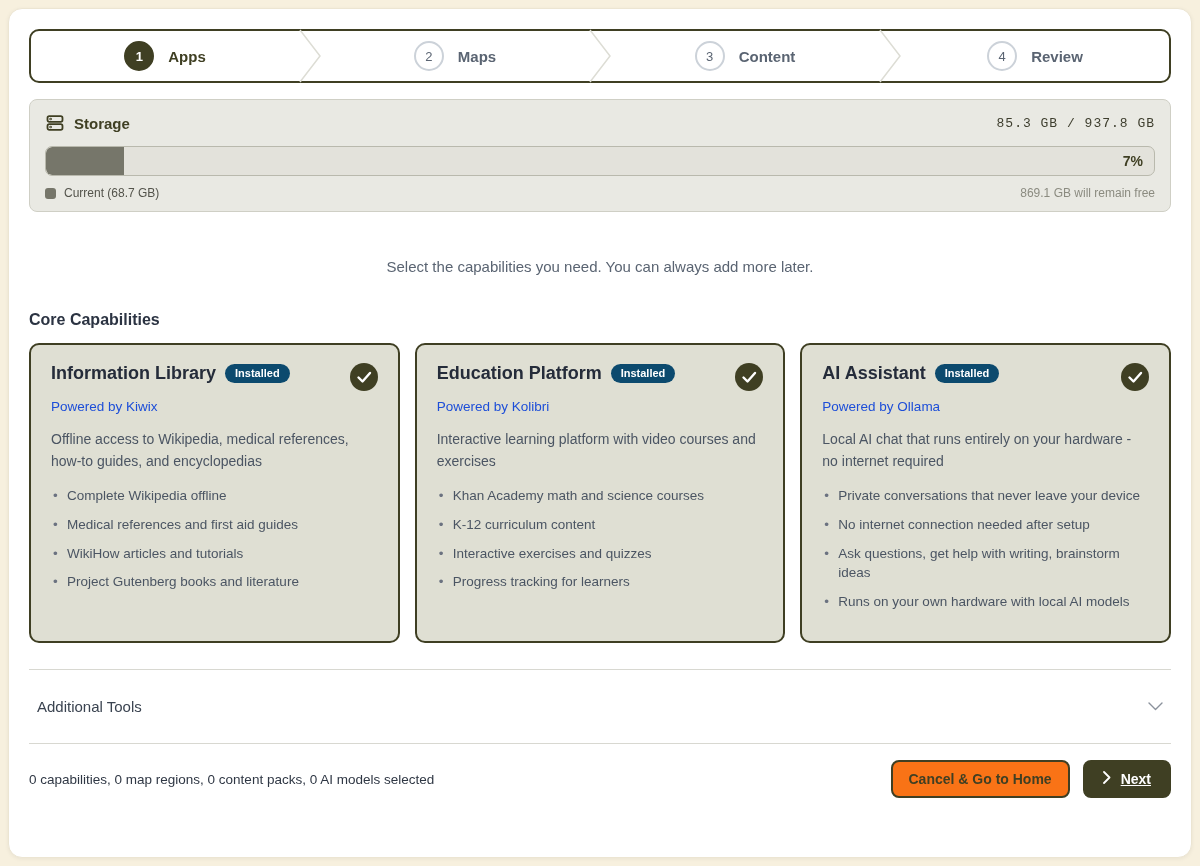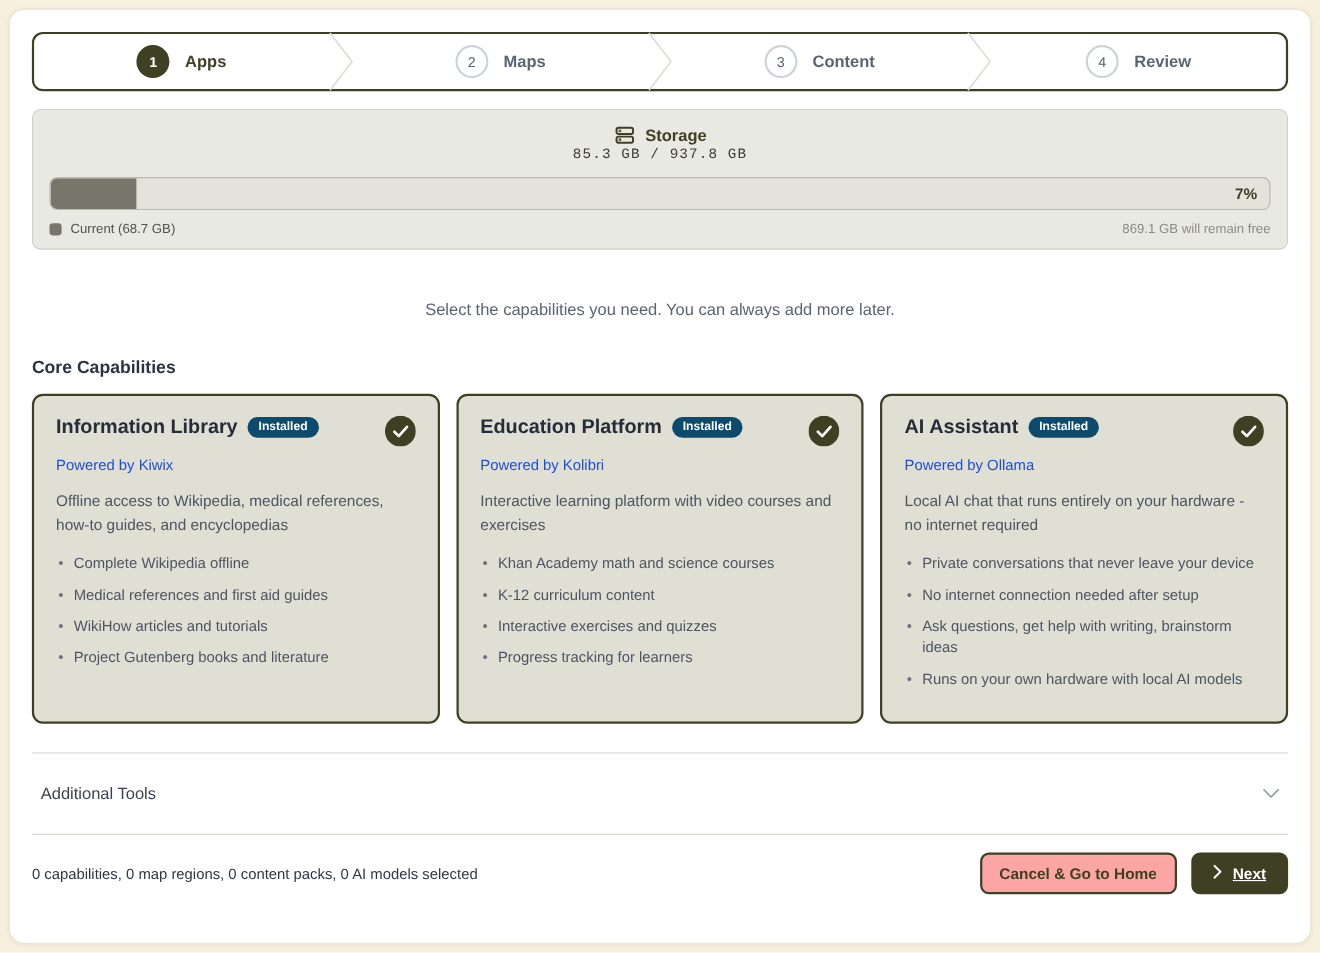--- a/index.html
+++ b/index.html
@@ -43,21 +43,21 @@
   .step.active .step-label { color:#3f3f23; }
   .step-sep { display:flex; align-items:center; }
   
   .storage {
     margin:16px 20px 0;
     background:#e9e9e3;
     border:1px solid #cfcfc5;
     border-radius:8px;
     padding:13px 15px 11px;
   }
-  .storage-head { display:flex; align-items:center; justify-content:space-between;flex-direction:column; }
+  .storage-head { display:flex; align-items:center; justify-content:space-between; }
   .storage-title { display:flex; align-items:center; gap:9px; font-size:15px; font-weight:bold; color:#3f3f23; }
   .storage-usage { font-family:"Liberation Mono", monospace; font-size:13px; color:#3e3e2e; letter-spacing:1px; }
   .progress-track {
     margin-top:13px; height:30px;
     background:#e3e2db;
     border:1px solid #b9b9ad;
     border-radius:7px;
     position:relative; overflow:hidden;
   }
   .progress-fill { height:100%; background:#76766a; border-radius:6px 0 0 6px; }
@@ -115,21 +115,21 @@
   .addl-title { font-size:15px; color:#3a4350; }
   .divider2 { margin:0 20px; border-top:1px solid #d8d8d1; }
   
   .footer {
     margin:0 20px; padding:16px 0 0;
     display:flex; align-items:center; justify-content:space-between;
   }
   .footer-summary { font-size:13.5px; color:#2f3744; }
   .footer-actions { display:flex; align-items:center; gap:13px; }
   .btn-cancel {
-    background:#fca5a5; border:2px solid #3f3f23; border-radius:8px;
+    background:#f97316; border:2px solid #3f3f23; border-radius:8px;
     padding:9px 16px; font-size:14px; font-weight:bold; color:#3f3f23;
     font-family:inherit; cursor:pointer;
   }
   .btn-next {
     background:#3f3f23; border:2px solid #3f3f23; border-radius:8px;
     padding:9px 18px; font-size:14px; font-weight:bold; color:#fff;
     font-family:inherit; cursor:pointer;
     display:flex; align-items:flex-start; gap:10px;text-decoration:underline;
   }
 </style>

